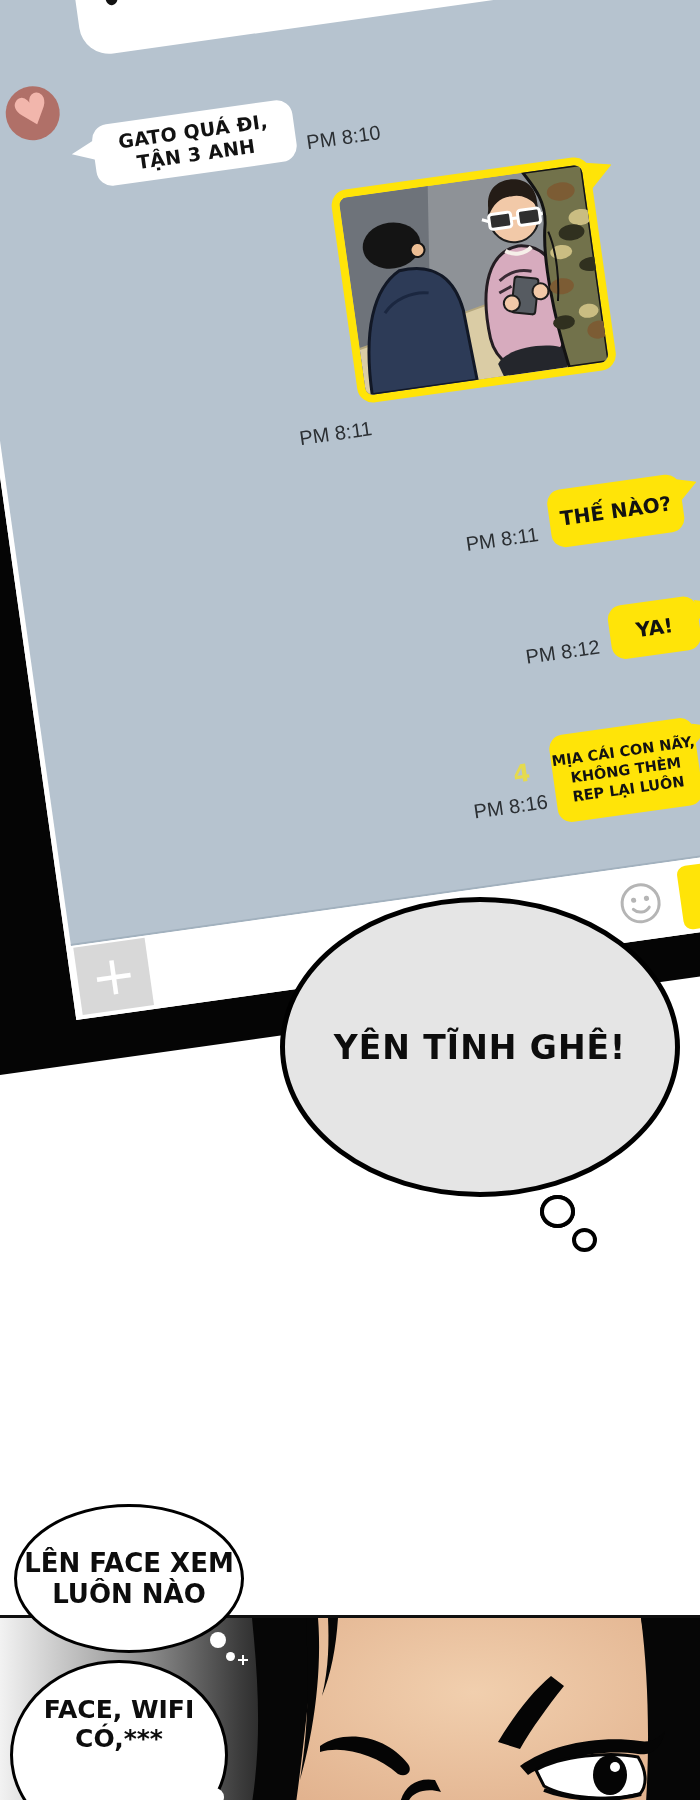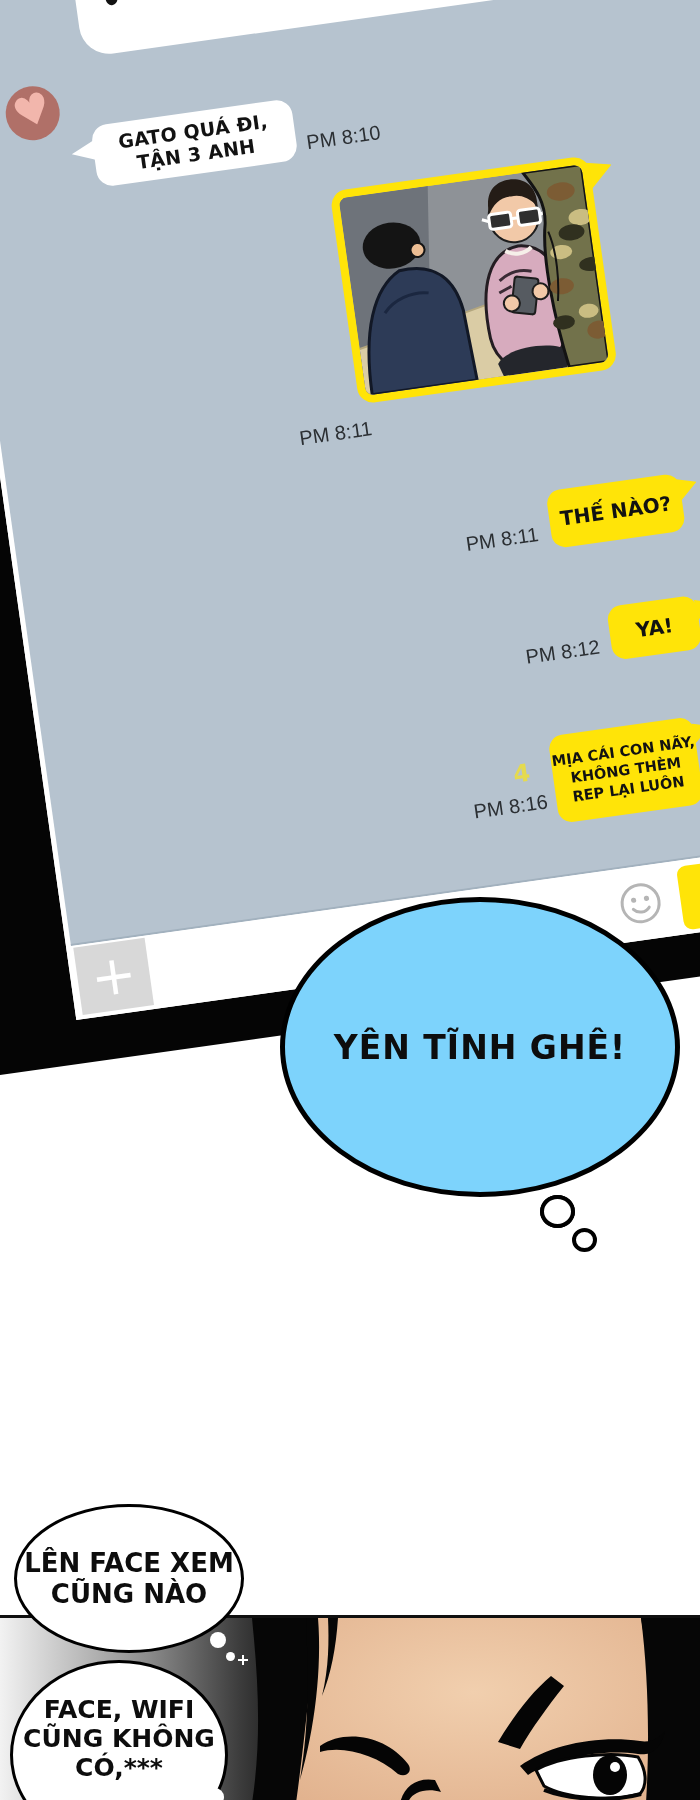--- a/index.html
+++ b/index.html
@@ -45,21 +45,21 @@
   .unread{position:absolute;left:462px;top:834px;font-size:24px;font-weight:700;color:#e5da4e;}
   
   .input-bar{position:absolute;left:0;right:0;top:956px;height:74px;background:#ffffff;}
   .plus-btn{position:absolute;left:2px;top:2px;width:72px;height:68px;background:#d8d8d8;
             color:#ffffff;font-size:54px;font-weight:400;display:flex;align-items:center;
             justify-content:center;line-height:1;}
   .smiley-btn{position:absolute;left:549px;top:16px;width:42px;height:42px;}
   .send-btn{position:absolute;left:610px;top:6px;width:120px;height:64px;background:#ffe408;
             border-radius:9px;}
   
-  .thought{position:absolute;left:280px;top:897px;width:390px;height:290px;background:#7dd3fc;
+  .thought{position:absolute;left:280px;top:897px;width:390px;height:290px;background:#e5e5e5;
            border:5px solid #000;border-radius:50%;z-index:4;display:flex;align-items:center;
            justify-content:center;}
   .thought-text{font-size:33px;font-weight:700;letter-spacing:1px;color:#0d0d0d;white-space:nowrap;}
   .tdot{position:absolute;background:#ffffff;border:4px solid #000;border-radius:50%;z-index:4;}
   .tdot1{left:540px;top:1195px;width:27px;height:25px;}
   .tdot2{left:572px;top:1228px;width:17px;height:16px;}
   
   .panel{position:absolute;left:0;top:1615px;width:700px;height:185px;background:#000;
          border-top:3px solid #101010;box-sizing:content-box;z-index:3;
          background-image:linear-gradient(to right,#f2f2f2 0px,#c9c9c9 60px,#8a8a8a 150px,
@@ -214,25 +214,24 @@
       <path d="M536,152 C560,138 610,133 638,139 C646,152 648,166 640,176 C610,184 565,180 544,168 Z" fill="#ffffff" stroke="#050505" stroke-width="3"></path>
       <ellipse cx="610" cy="157" rx="17" ry="20" fill="#050505"></ellipse>
       <circle cx="615" cy="149" r="5" fill="#ffffff"></circle>
       <path d="M544,172 C570,182 612,184 641,176" stroke="#050505" stroke-width="4" fill="none"></path>
       <path d="M400,185 C404,169 416,159 435,162 L441,174 C424,169 410,176 408,185 Z" fill="#050505"></path>
     </svg>
   </div>
 
   <div class="balloon sp1">
     <span>LÊN FACE XEM</span>
-    <span>CŨNG NÀO</span>
+    <span>LUÔN NÀO</span>
   </div>
   <div class="balloon sp2">
     <span>FACE, WIFI</span>
-    <span>CŨNG KHÔNG</span>
     <span>CÓ,***</span>
   </div>
   <div class="wdot wdot1"></div>
   <div class="wdot wdot2"></div>
   <div class="sparkle"></div>
   <div class="wdot wdot3"></div>
 
 </div>
 
 </body></html>

